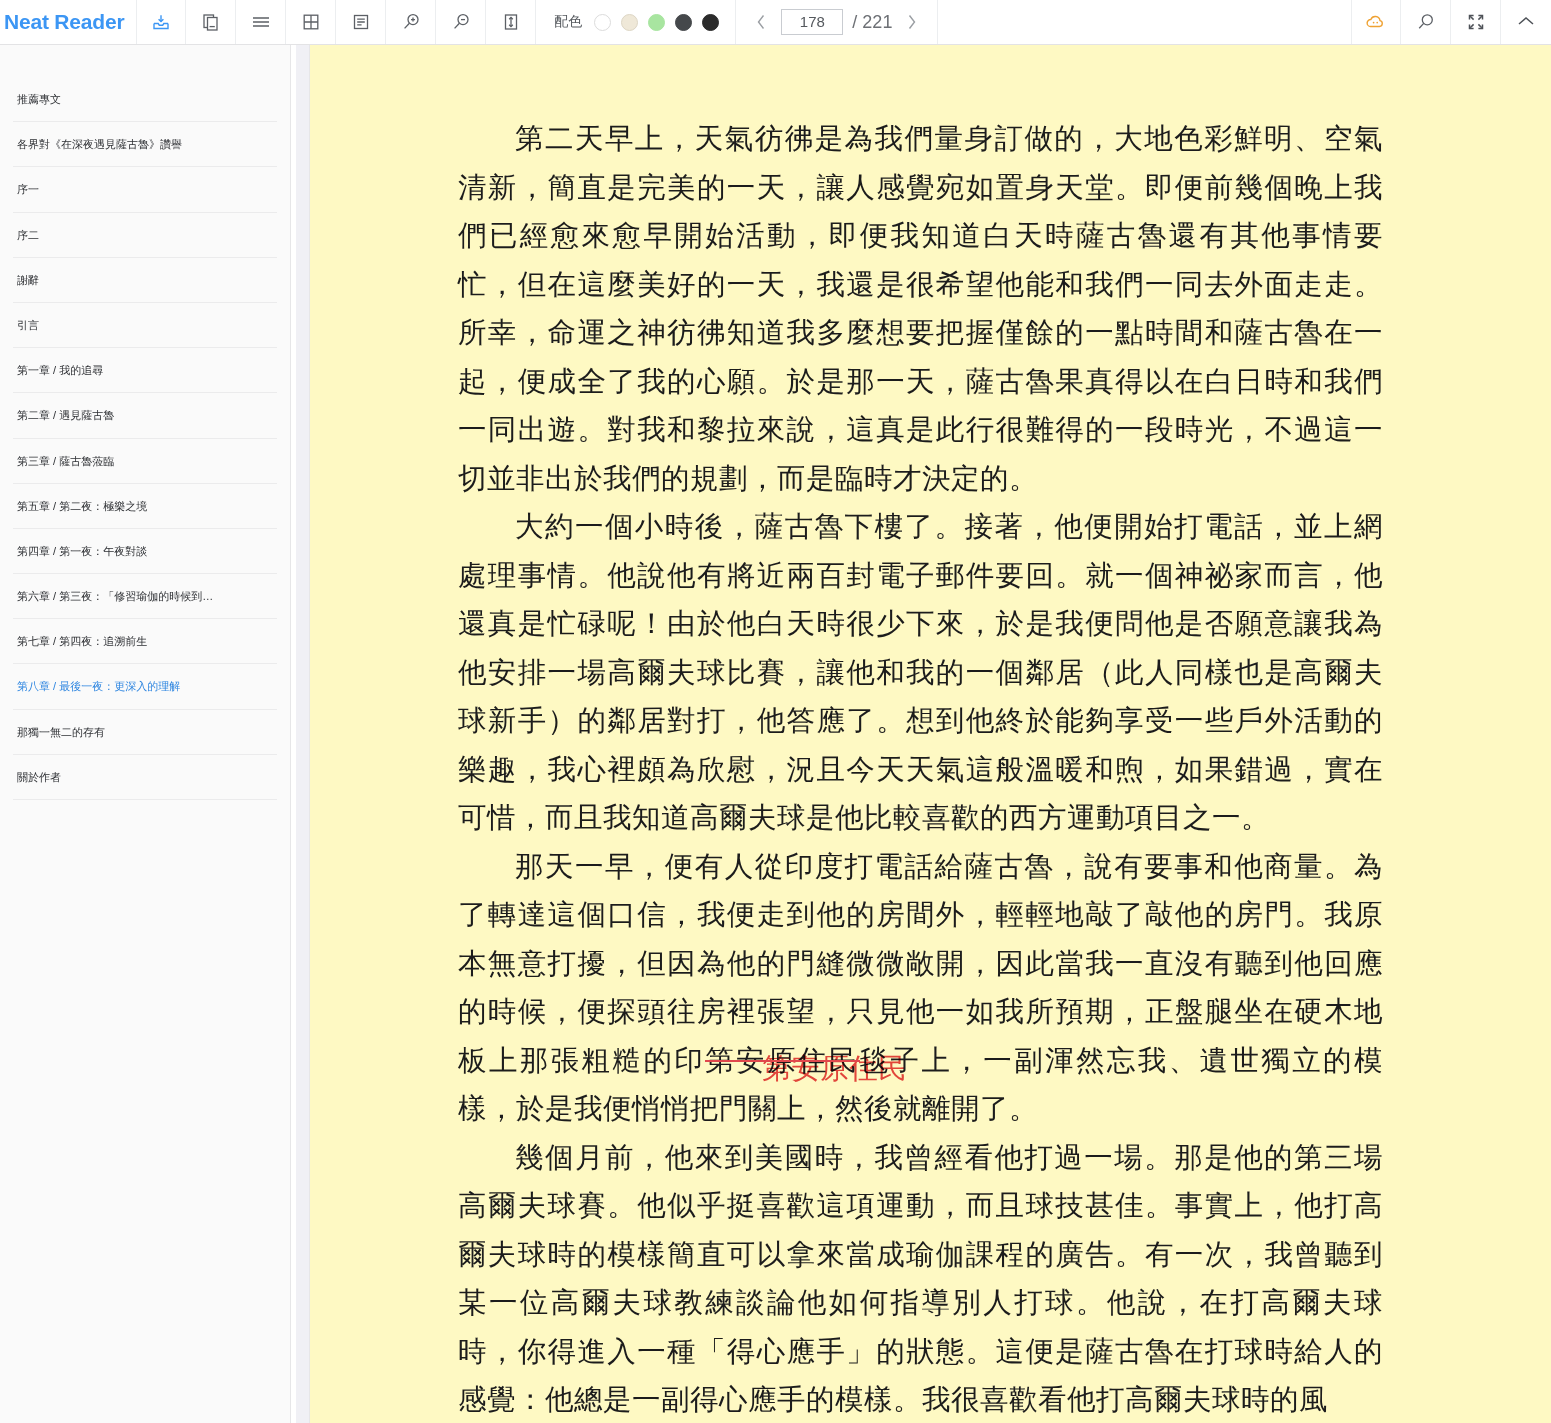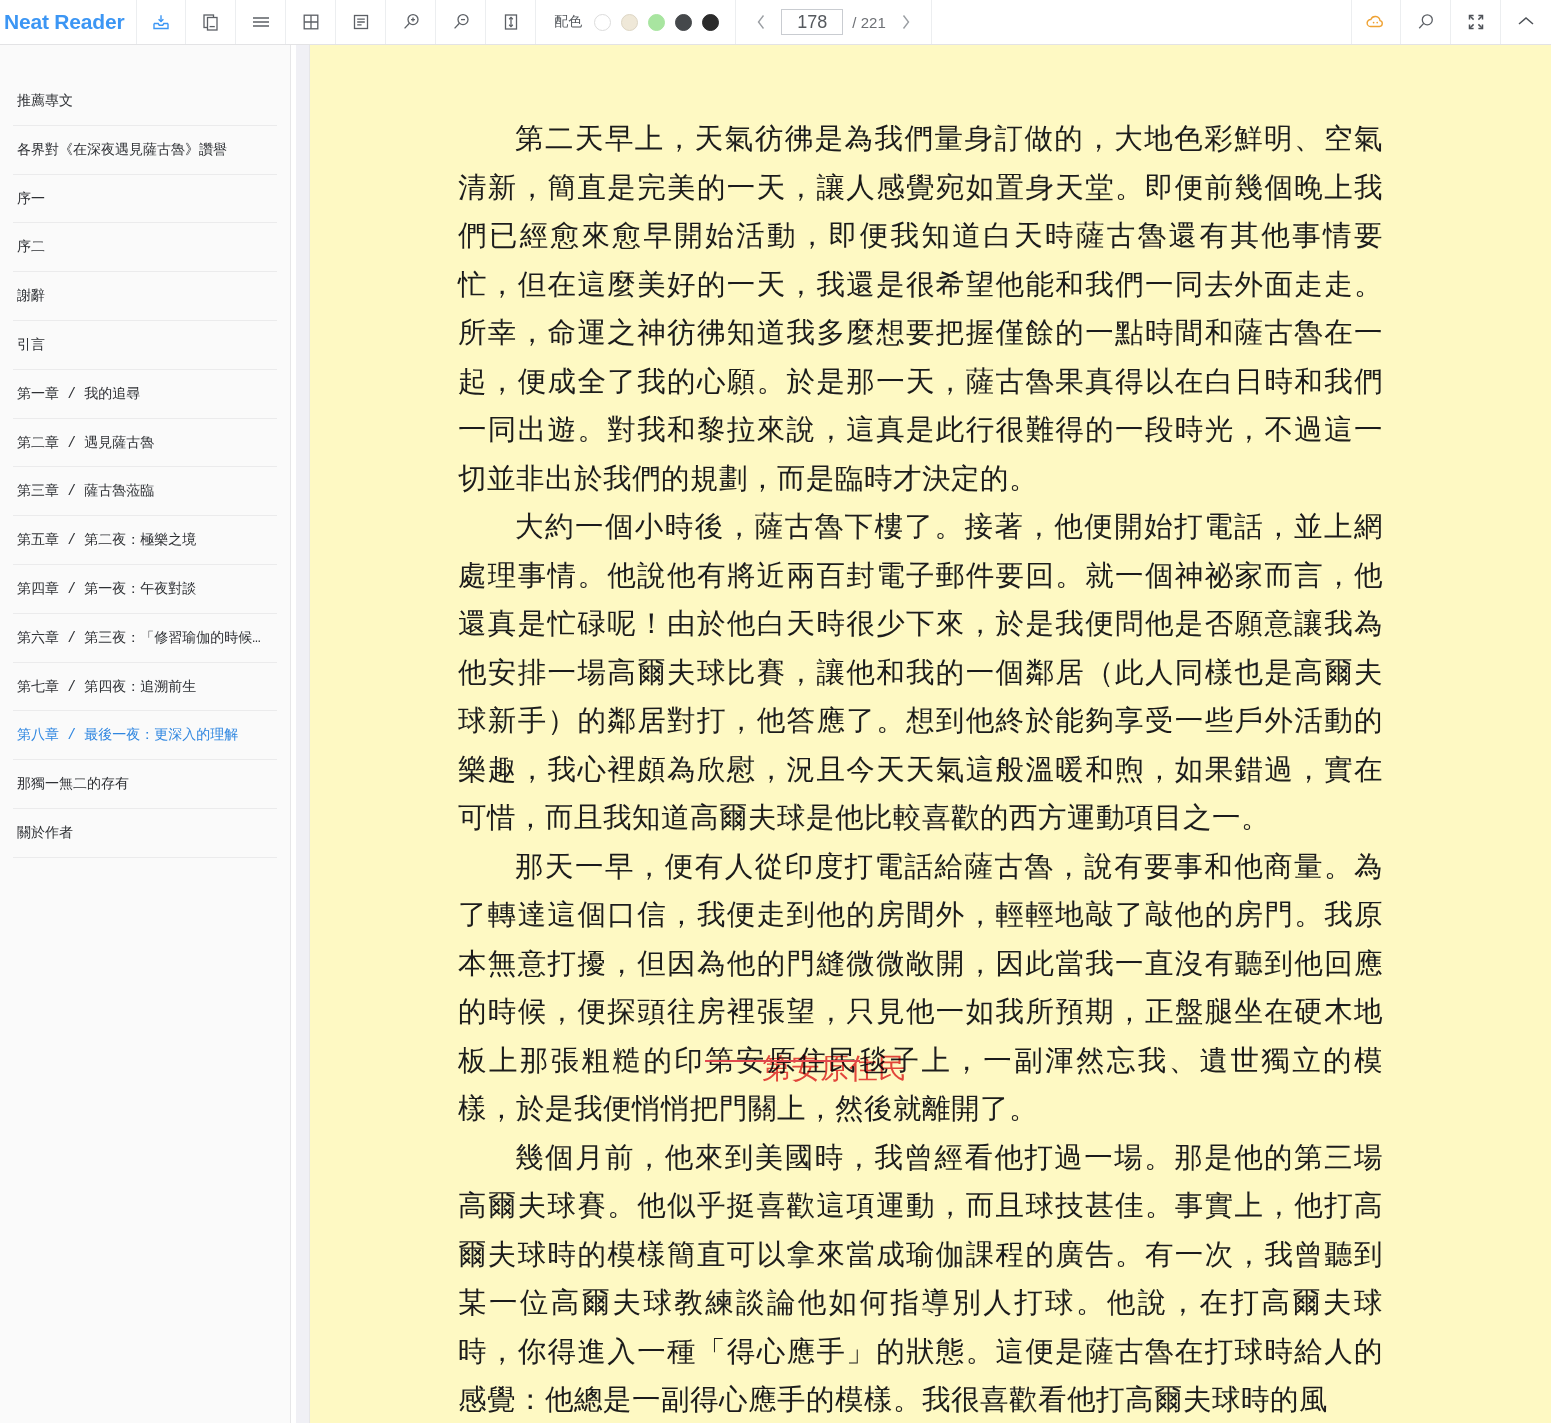--- a/index.html
+++ b/index.html
@@ -56,50 +56,50 @@
   }
   .pg-arrow {
     width: 22px; height: 26px;
     display: flex; align-items: center; justify-content: center;
     color: #8a8f95;
   }
   .pg-input {
     width: 62px; height: 26px;
     border: 1px solid #c9ccd1;
     background: #fff;
-    font-size: 18px; color: #55595e;
+    font-size: 15px; color: #55595e;
     text-align: center; line-height: 24px;
     font-family: "Liberation Sans", sans-serif;
   }
-  .pg-total { font-size: 15px; color: #6d7075; white-space: nowrap; }
+  .pg-total { font-size: 18px; color: #6d7075; white-space: nowrap; }
 
   .tb-spacer { flex: 1 1 auto; height: 44px; }
   .tb-right {
     display: flex; align-items: center; height: 44px;
   }
 
   
   #sidebar {
     position: absolute; top: 45px; left: 0;
     width: 290px; height: 1378px;
     background: #fafafa;
     overflow: hidden;
     padding-top: 32px;
   }
   .toc-item {
     margin: 0 13px;
     padding: 16px 4px 15px 4px;
-    font-size: 14px;
+    font-size: 11px;
     color: #2e3034;
     border-bottom: 1px solid #ebebec;
     line-height: 1.2;
     white-space: nowrap;
     overflow: hidden;
     text-overflow: ellipsis;
-    font-family: Liberation Mono, monospace;
+    font-family: Liberation Sans, sans-serif;
   }
   .toc-item.active { color: #2f86e0; }
 
   
   #pane-divider {
     position: absolute; top: 45px; left: 290px;
     width: 1px; height: 1378px; background: #e6e6e8;
   }
   #scroll-track {
     position: absolute; top: 45px; left: 296px;

